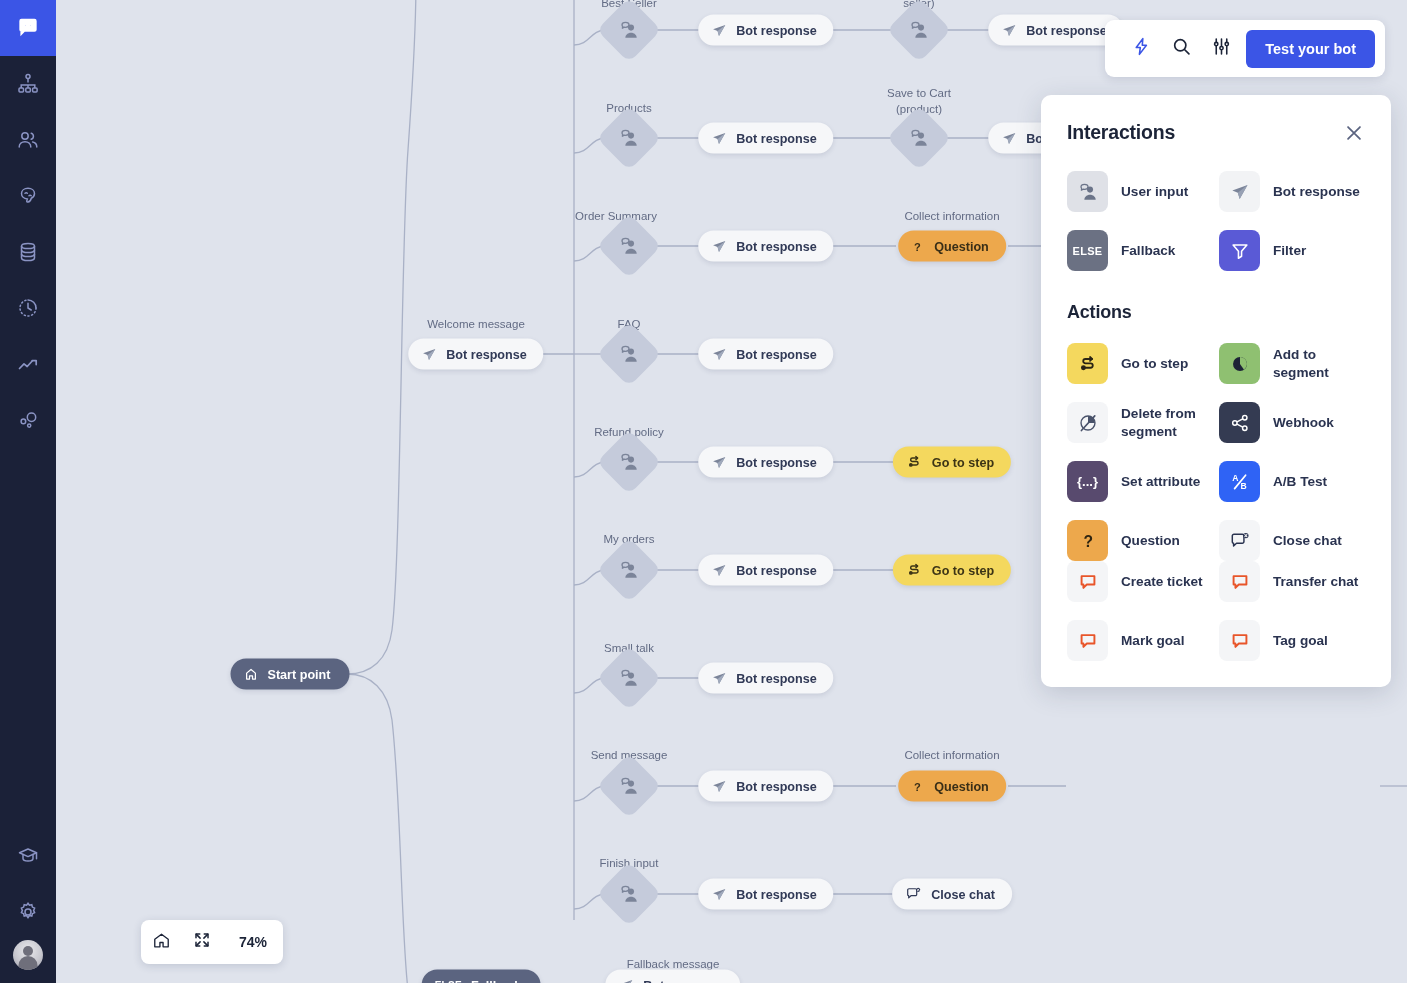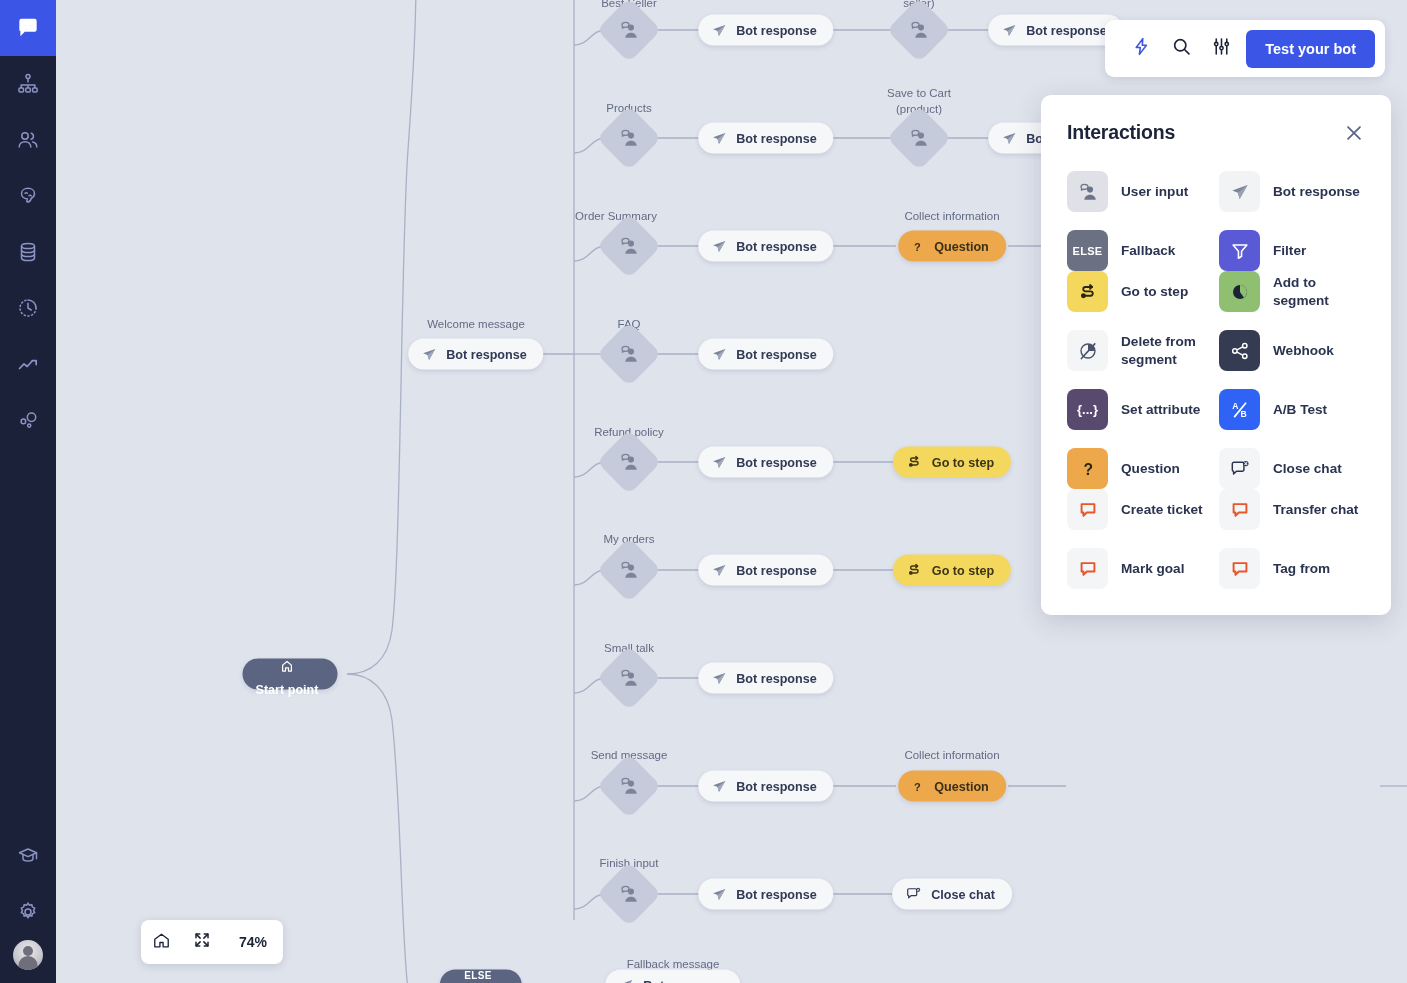--- a/index.html
+++ b/index.html
@@ -51,21 +51,21 @@
   }
 
   .pill {
     position: absolute; display: flex; align-items: center; gap: 9px;
     height: 31px; padding: 0 17px 0 13px; border-radius: 17px;
     font-size: 12.6px; font-weight: 600; color: #303956;
     background: #f6f7f9; box-shadow: 0 2px 5px rgba(45,55,90,.13);
     transform: translate(-50%, -50%);
     white-space: nowrap;
   }
-  .pill.start { background: #5b6480; color: #fff; padding: 0 19px 0 13px; flex-direction: column; }
+  .pill.start { background: #5b6480; color: #fff; padding: 0 19px 0 13px; }
   .pill.question { background: #eda84c; color: #3a2f17; }
   .pill.goto { background: #f4d85e; color: #3c3415; }
   .pill svg { display: block; flex: 0 0 auto; }
 
   .diamond {
     position: absolute; width: 46px; height: 46px; border-radius: 9px;
     background: #c5cbdb; transform: translate(-50%, -50%) rotate(45deg);
     display: flex; align-items: center; justify-content: center;
   }
   .diamond > span { transform: rotate(-45deg); display: flex; }
@@ -658,20 +658,21 @@
         <div class="item">
           <div class="tile" style="background: rgb(90, 90, 214);">
             <svg width="22" height="22" viewBox="0 0 24 24" fill="none" stroke="#fff" stroke-width="1.7" stroke-linejoin="round">
               <path d="M4.5 5.5h15l-5.8 6.8v5.4l-3.4 2.2v-7.6z"></path>
             </svg>
           </div>
           <div class="item-label">Filter</div>
         </div>
       </div>
 
+  <div class="section-title">Actions</div>
   <div class="grid" id="grid-actions">
         <div class="item">
           <div class="tile" style="background: rgb(244, 216, 94);">
             <svg width="22" height="22" viewBox="0 0 24 24" fill="none" stroke="#2a2414" stroke-width="2" stroke-linecap="round" stroke-linejoin="round">
               <path d="M16.5 6.5H9.2a2.4 2.4 0 0 0 0 4.8h5.6a2.4 2.4 0 0 1 0 4.8H7.5"></path>
               <path d="M14.2 4.4l2.2 2.1-2.2 2.1"></path>
               <circle cx="7" cy="16.1" r="1.7" fill="#2a2414"></circle>
               <circle cx="17.1" cy="6.5" r="0" fill="#2a2414"></circle>
             </svg>
           </div>
@@ -768,18 +769,18 @@
             </svg>
           </div>
           <div class="item-label">Mark goal</div>
         </div>
         <div class="item">
           <div class="tile" style="background: rgb(244, 245, 247);">
             <svg width="22" height="22" viewBox="0 0 24 24" fill="none" stroke="#e8552a" stroke-width="2.1" stroke-linejoin="round">
               <path d="M5 5.6h14v9.1h-8.3L7 18.4v-3.7H5z"></path>
             </svg>
           </div>
-          <div class="item-label">Tag from</div>
+          <div class="item-label">Tag goal</div>
         </div>
       </div>
 </div>
 
 </div>
 
 </body></html>

